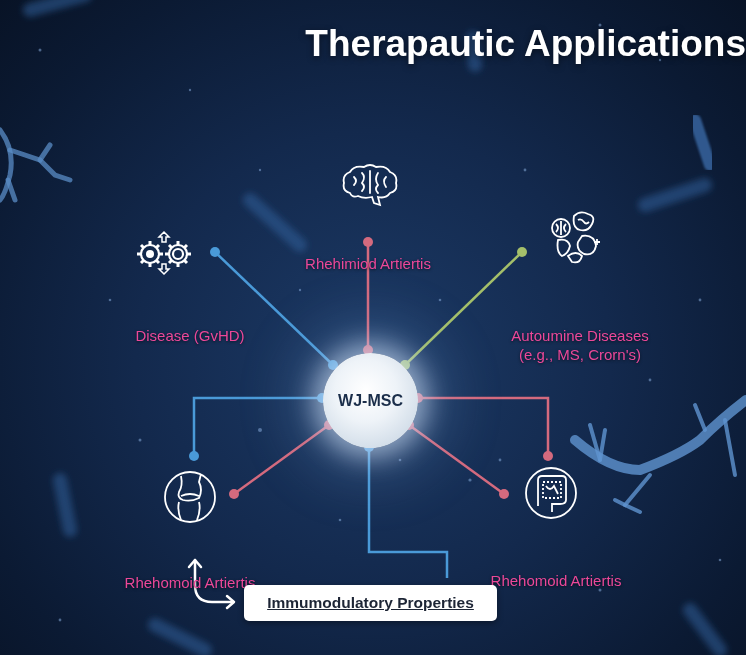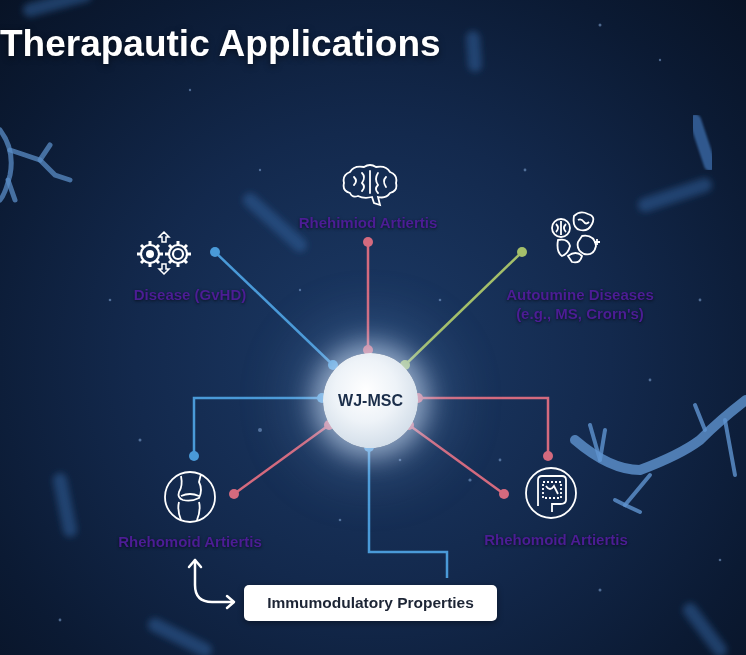--- a/index.html
+++ b/index.html
@@ -4,44 +4,45 @@
 <style>
   html, body { margin: 0; padding: 0; }
   body {
     width: 746px; height: 655px; overflow: hidden; position: relative;
     font-family: "Liberation Sans", "DejaVu Sans", sans-serif;
     background: radial-gradient(ellipse at 50% 55%, #1c3a66 0%, #13294d 45%, #0b1a33 80%, #081326 100%);
     color: #fff;
   }
   .bg-layer { position: absolute; left: 0; top: 0; width: 746px; height: 655px; pointer-events: none; }
   .title {
-    position: absolute; left: 0; top: 22px; width: 746px; text-align: left;
+    position: absolute; left: 0; top: 22px; width: 746px; text-align: right;
     font-weight: bold; font-size: 37px; line-height: 44px; color: #ffffff;
     text-shadow: 0 2px 6px rgba(0,0,0,0.5);
   }
   .title div { display: block; }
   .label {
-    position: absolute; color: #4c1d95; font-weight: bold; font-size: 15px;
+    position: absolute; color: #ec4899; font-weight: normal; font-size: 15px;
     line-height: 19px; text-align: center; white-space: nowrap;
     text-shadow: 0 1px 3px rgba(0,0,0,0.6);
+    margin-top: 41px;
   }
   .icon { position: absolute; }
   .hub {
     position: absolute; left: 323px; top: 353px; width: 95px; height: 95px; border-radius: 50%;
     background: radial-gradient(circle at 45% 40%, #ffffff 0%, #eef3f8 40%, #cfdbe7 80%, #b8c7d6 100%);
     box-shadow: 0 0 25px 10px rgba(220,235,255,0.55), 0 0 60px 25px rgba(150,190,240,0.25);
     display: flex; align-items: center; justify-content: center; text-align: right;
   }
   .hub span { color: #1b2e4a; font-weight: bold; font-size: 16px; }
   .pill {
     position: absolute; left: 244px; top: 585px; width: 253px; height: 36px;
     background: #ffffff; border-radius: 5px; display: flex; align-items: center; justify-content: center;
     box-shadow: 0 2px 6px rgba(0,0,0,0.4);
   }
-  .pill span { color: #1d2535; font-weight: bold; font-size: 15.5px; }
+  .pill span { color: #1d2535; font-weight: bold; font-size: 15.5px; text-decoration: underline; }
 </style>
 </head>
 <body>
 
 <svg class="bg-layer" viewBox="0 0 746 655">
   <defs>
     <filter id="blur3">
         <feGaussianBlur stdDeviation="3"></feGaussianBlur>
       </filter>
     <filter id="blur1">

